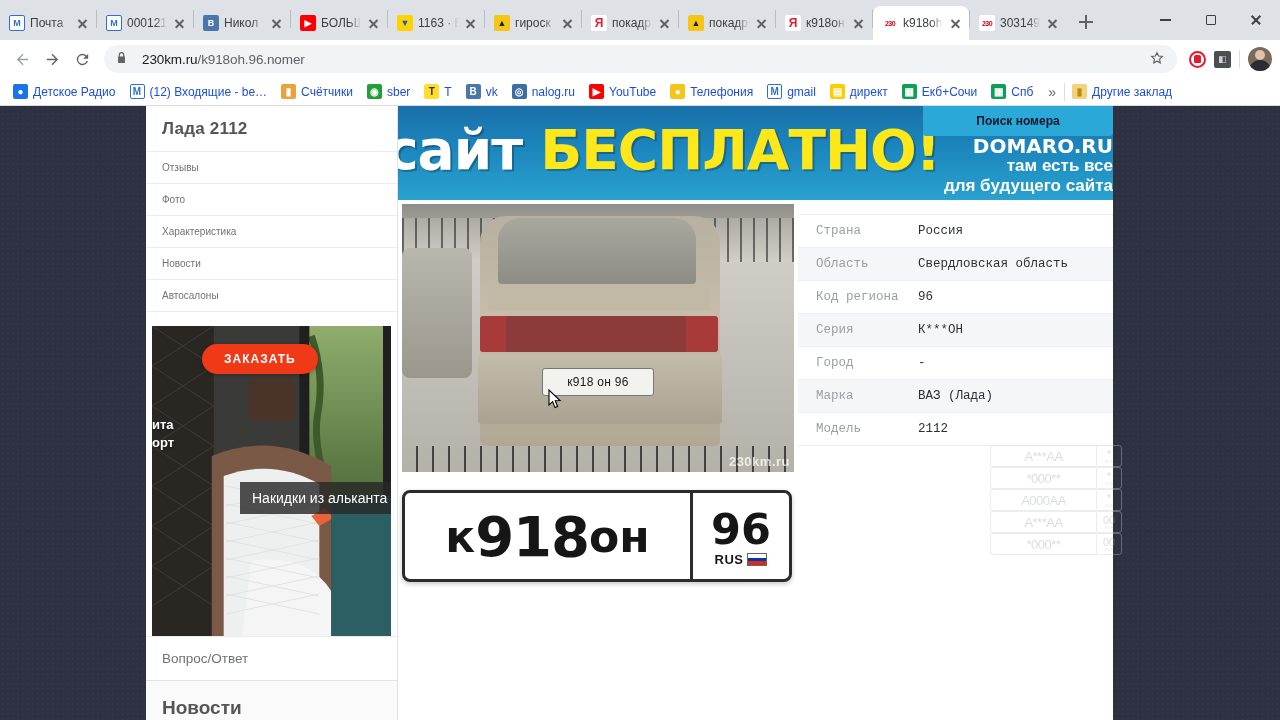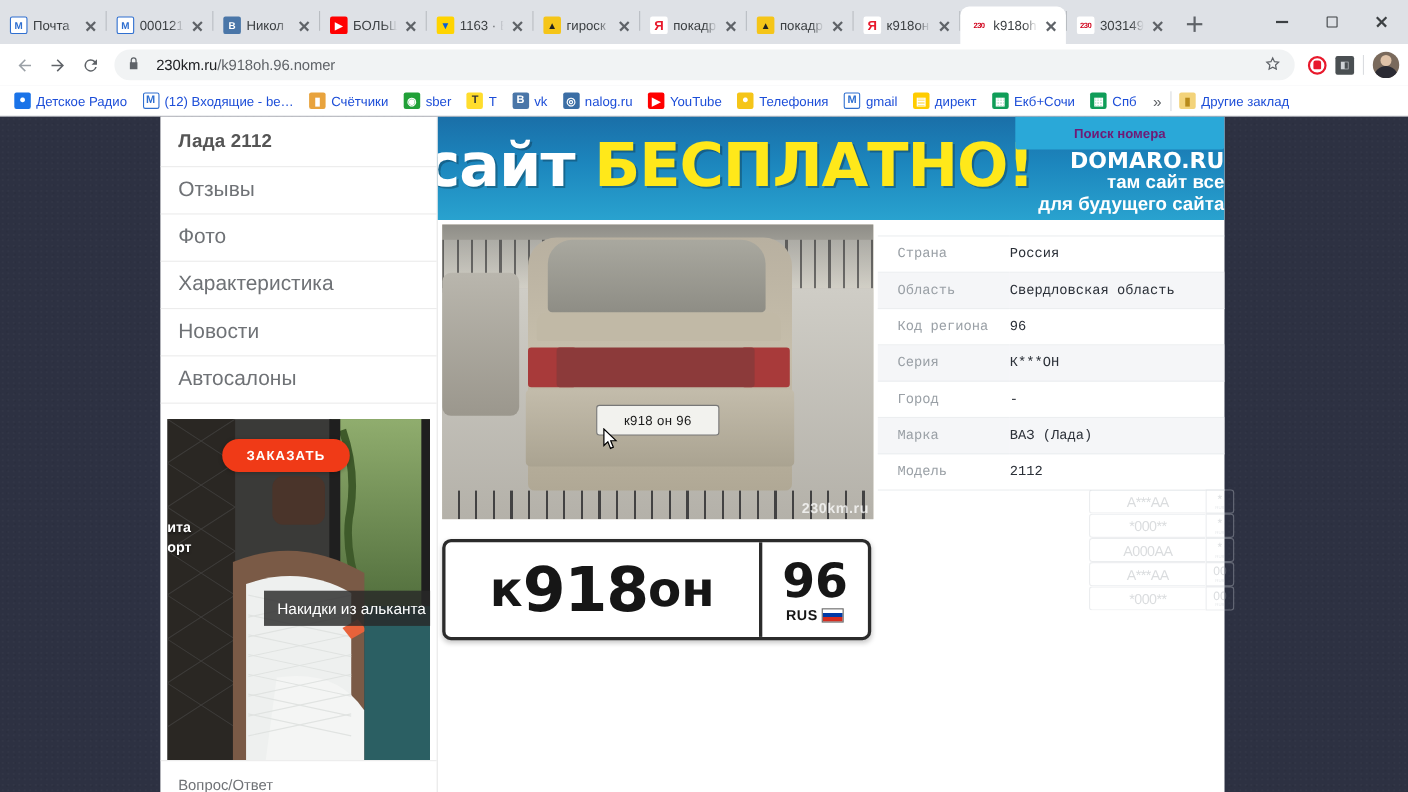--- a/index.html
+++ b/index.html
@@ -103,21 +103,21 @@
       radial-gradient(rgba(0,0,0,0.05) 1px, transparent 1px);
     background-size: 5px 5px, 7px 7px;
     background-position: 0 0, 3px 3px;
     overflow:hidden;
   }
   .wrap { position:absolute; left:146px; top:0; width:967px; height:614px; background:#fff; display:flex; }
 
   
   .lcol { width:252px; flex:0 0 252px; background:#fff; border-right:1px solid #e3e3e3; position:relative; }
   .lcol-title { padding:13px 16px 12px; font-size:17px; color:#555; font-weight:bold; letter-spacing:.2px;}
-  .navitem { padding:10px 16px; font-size:19px; color:#6f7276; border-top:1px solid #ececec; }
+  .navitem { padding:10px 16px; font-size:10px; color:#6f7276; border-top:1px solid #ececec; }
   .navitem:last-of-type { border-bottom:1px solid #ececec; }
   .lcol-gap { height:14px; }
   .ad-box { margin:0 6px; position:relative; height:310px; overflow:hidden; }
   .ad-img { position:absolute; inset:0; }
   .ad-order {
     position:absolute; left:50px; top:18px; background:#f03a17; color:#fff;
     font-size:12px; font-weight:bold; letter-spacing:1px; padding:8px 22px; border-radius:20px;
     box-shadow:0 1px 4px rgba(0,0,0,.25);
   }
   .ad-cap {
@@ -137,21 +137,21 @@
             background:linear-gradient(180deg,#1a6fa8 0%,#1c86bd 45%,#29a2cf 100%); }
   .banner-txt {
     position:absolute; left:-12px; top:12px; font-size:55px; font-weight:bold; color:#ffe81a;
     letter-spacing:-1px; text-shadow:2px 2px 0 rgba(0,0,0,.25); white-space:nowrap;
     font-family:"DejaVu Sans", sans-serif;
   }
   .banner-txt .w { color:#fff; }
   .banner-right { position:absolute; right:0; top:0; width:202px; height:94px; }
   .bt-search {
     position:absolute; right:0; top:0; width:190px; height:30px; background:#2aa8d8;
-    color:#701a75; font-size:12px; font-weight:bold; display:flex; align-items:center; justify-content:center;
+    color:#0f172a; font-size:12px; font-weight:bold; display:flex; align-items:center; justify-content:center;
     border-radius:0 0 3px 3px;
   }
   .bt-dom { position:absolute; right:0; top:28px; color:#fff; font-size:20px; font-weight:bold; font-family:"DejaVu Sans",sans-serif;}
   .bt-l2 { position:absolute; right:0; top:50px; color:#fff; font-size:17px; font-weight:bold; }
   .bt-l3 { position:absolute; right:0; top:70px; color:#fff; font-size:17px; font-weight:bold; white-space:nowrap;}
 
   .main-body { display:flex; }
   .photo-col { width:400px; flex:0 0 400px; padding:4px 0 0 4px; }
   .photo {
     width:392px; height:268px; position:relative; overflow:hidden; background:#b9b3a6;
@@ -484,21 +484,21 @@
       <div class="rcol">
 
         <div class="banner">
           <div class="banner-txt">
             <span class="w">сайт</span>
             <span>БЕСПЛАТНО!</span>
           </div>
           <div class="banner-right">
             <div class="bt-search">Поиск номера</div>
             <div class="bt-dom">DOMARO.RU</div>
-            <div class="bt-l2">там сайт все</div>
+            <div class="bt-l2">там есть все</div>
             <div class="bt-l3">для будущего сайта</div>
           </div>
         </div>
 
         <div class="main-body">
 
           <div class="photo-col">
             <div class="photo">
               <div class="sky"></div>
               <div class="fence"></div>

